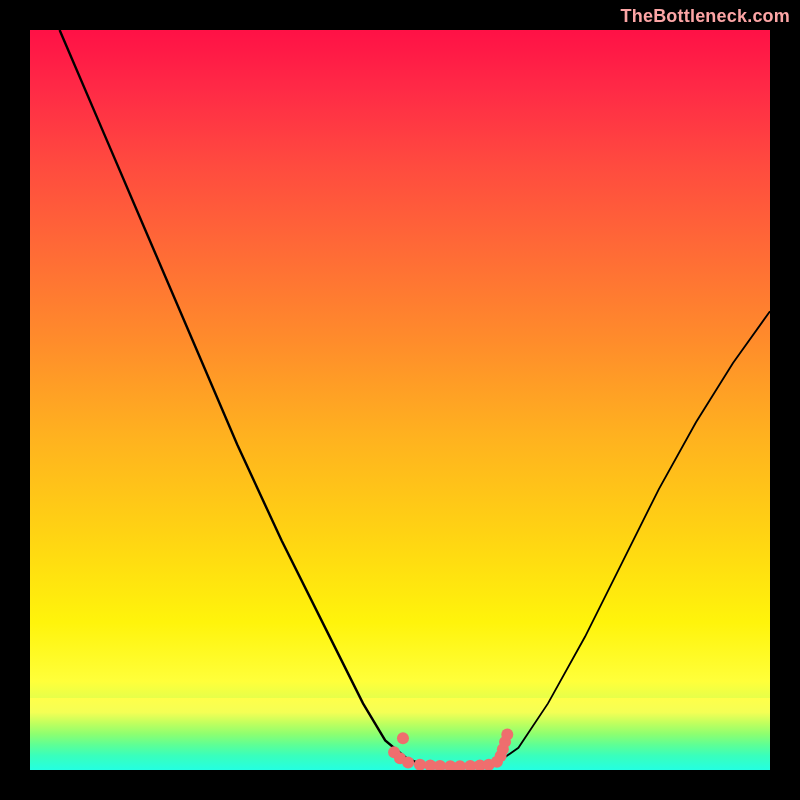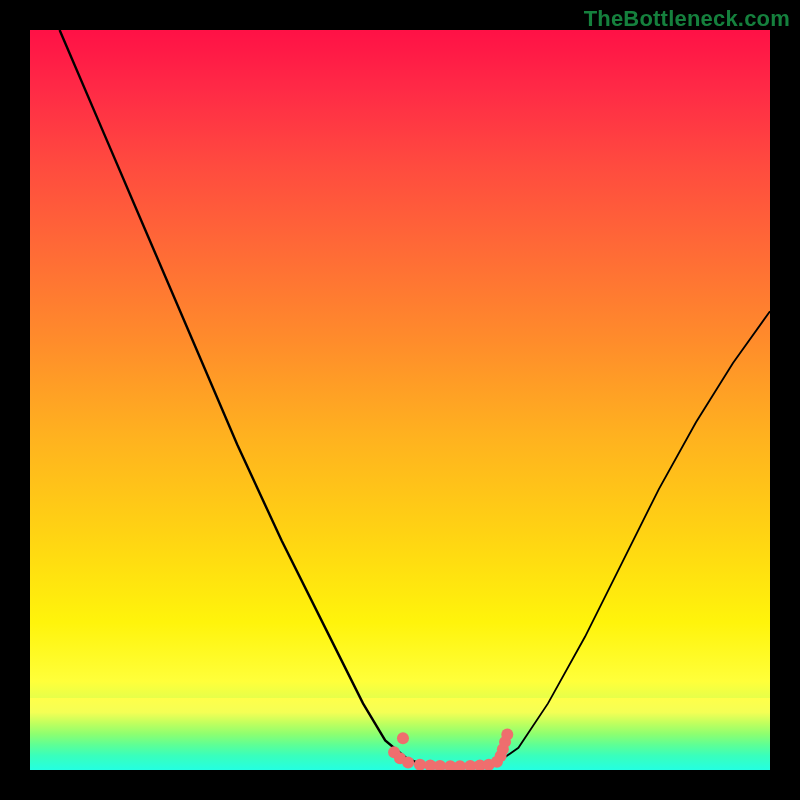--- a/index.html
+++ b/index.html
@@ -15,22 +15,22 @@
     position: relative;
     width: 800px;
     height: 800px;
     background: #000;
     box-sizing: border-box;
   }
   .watermark {
     position: absolute;
     top: 6px;
     right: 10px;
-    color: #15803d;
-    font-size: 22px;
+    color: #fca5a5;
+    font-size: 18px;
     font-weight: 600;
     letter-spacing: 0.2px;
     user-select: none;
   }
   .plot {
     position: absolute;
     left: 30px;
     top: 30px;
     width: 740px;
     height: 740px;

